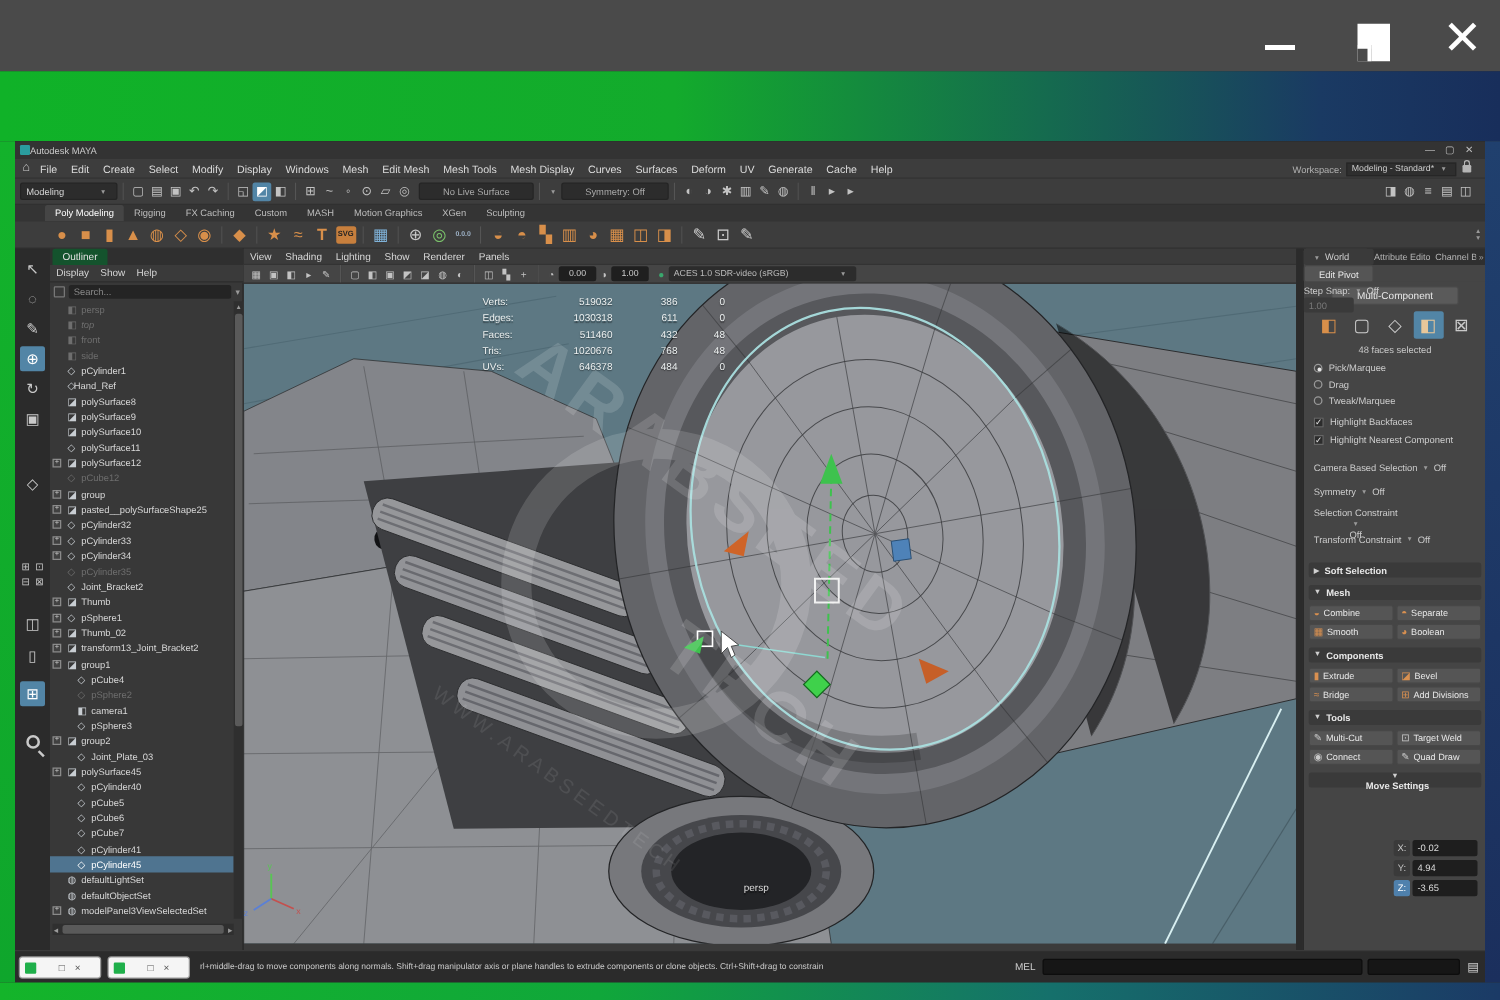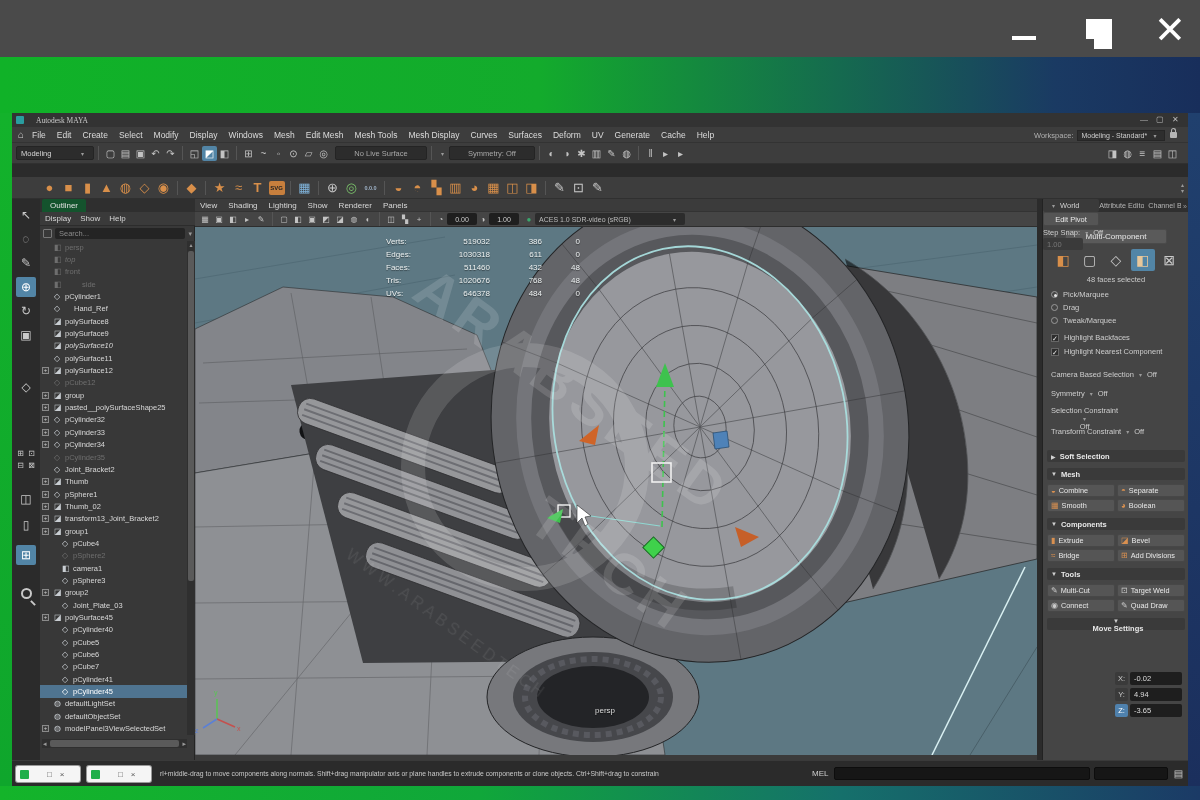--- a/index.html
+++ b/index.html
@@ -21,21 +21,21 @@
   .url-text{color:#2e2e2e;font-size:23px;letter-spacing:.3px;white-space:nowrap;}
   .nav-refresh{left:992px;top:64px;color:#fff;font-size:34px;}
   .burger{left:1068px;width:28px;height:4px;background:#fff;border-radius:2px;}
   .nav-star{left:1128px;top:66px;color:#fff;font-size:40px;font-weight:bold;}
   #left-border{left:0;top:113px;width:12px;height:673px;background:linear-gradient(180deg,#13b22b,#0fa62c);}
   #right-border{left:1188px;top:113px;width:12px;height:673px;background:linear-gradient(180deg,#20406e,#1b2f5d);}
   #bottom-bar{left:0;top:786px;width:1200px;height:14px;background:linear-gradient(90deg,#14b42a,#10a73a 40%,#15706b 70%,#1b3a66 100%);}
   
   #maya{left:12px;top:113px;width:1176px;height:673px;background:#2b2b2b;overflow:hidden;}
   #m-titlebar{left:0;top:0;width:1176px;height:14px;background:#333;}
-  #m-title{left:24px;top:3px;font-size:7.5px;color:#c9c9c9;font-family:Liberation Serif, serif;}
+  #m-title{left:12px;top:3px;font-size:7.5px;color:#c9c9c9;}
   .m-appicon{left:4px;top:3px;width:8px;height:8px;background:#2a9d9f;border-radius:1px;}
   .m-ctl{top:2px;color:#bbb;font-size:8px;}
   #m-menubar{left:0;top:14px;width:1176px;height:16px;background:#3d3d3d;display:flex;align-items:center;border-bottom:1px solid #333;}
   .home-i{color:#cfcfcf;font-size:10px;margin:0 8px 0 6px;}
   .m-menu{color:#dcdcdc;font-size:8.5px;margin-right:11px;white-space:nowrap;}
   #workspace-wrap{left:1022px;top:15px;height:14px;display:flex;align-items:center;}
   #workspace-label{color:#b0b0b0;font-size:7.5px;margin-right:4px;}
   #workspace-box{width:88px;height:11px;background:#2e2e2e;border:1px solid #262626;color:#cfcfcf;font-size:7px;display:flex;align-items:center;padding:0 3px;justify-content:space-between;}
   .lock{width:7px;height:6px;background:#b5b5b5;border-radius:1px;position:relative;margin-left:5px;}
   .lock:before{content:"";position:absolute;left:1px;top:-4px;width:3px;height:4px;border:1.5px solid #b5b5b5;border-bottom:none;border-radius:3px 3px 0 0;}
@@ -251,20 +251,30 @@
         <div class="icon">▸</div>
         <div class="icon">▸</div>
         <div style="flex: 1 1 0%;"></div>
         <div class="icon">◨</div>
         <div class="icon">◍</div>
         <div class="icon">≡</div>
         <div class="icon">▤</div>
         <div class="icon" style="margin-right: 8px;">◫</div>
       </div>
 
+    <div class="abs" id="m-shelftabs">
+        <div class="shelf-tab active">Poly Modeling</div>
+        <div class="shelf-tab">Rigging</div>
+        <div class="shelf-tab">FX Caching</div>
+        <div class="shelf-tab">Custom</div>
+        <div class="shelf-tab">MASH</div>
+        <div class="shelf-tab">Motion Graphics</div>
+        <div class="shelf-tab">XGen</div>
+        <div class="shelf-tab">Sculpting</div>
+      </div>
     <div class="abs" id="m-shelf">
         <div class="shelf-ico ">●</div>
         <div class="shelf-ico ">■</div>
         <div class="shelf-ico ">▮</div>
         <div class="shelf-ico ">▲</div>
         <div class="shelf-ico ">◍</div>
         <div class="shelf-ico ">◇</div>
         <div class="shelf-ico ">◉</div>
         <div class="sep"></div>
         <div class="shelf-ico ">◆</div>
@@ -344,41 +354,41 @@
           <div class="o-row dim">
             <div class="o-ico" style="left: 14px;">◧</div>
             <div class="o-label" style="left: 25px; font-style: italic;">top</div>
           </div>
           <div class="o-row dim">
             <div class="o-ico" style="left: 14px;">◧</div>
             <div class="o-label" style="left: 25px;">front</div>
           </div>
           <div class="o-row dim">
             <div class="o-ico" style="left: 14px;">◧</div>
-            <div class="o-label" style="left: 25px; margin-left: 17px;">side</div>
+            <div class="o-label" style="left: 25px;">side</div>
           </div>
           <div class="o-row">
             <div class="o-ico" style="left: 14px;">◇</div>
             <div class="o-label" style="left: 25px;">pCylinder1</div>
           </div>
           <div class="o-row">
             <div class="o-ico" style="left: 14px;">◇</div>
-            <div class="o-label" style="left: 34px;">Hand_Ref</div>
+            <div class="o-label" style="left: 19px;">Hand_Ref</div>
           </div>
           <div class="o-row">
             <div class="o-ico" style="left: 14px;">◪</div>
             <div class="o-label" style="left: 25px;">polySurface8</div>
           </div>
           <div class="o-row">
             <div class="o-ico" style="left: 14px;">◪</div>
             <div class="o-label" style="left: 25px;">polySurface9</div>
           </div>
           <div class="o-row">
             <div class="o-ico" style="left: 14px;">◪</div>
-            <div class="o-label" style="left: 25px; font-style: italic;">polySurface10</div>
+            <div class="o-label" style="left: 25px;">polySurface10</div>
           </div>
           <div class="o-row">
             <div class="o-ico" style="left: 14px;">◇</div>
             <div class="o-label" style="left: 25px;">polySurface11</div>
           </div>
           <div class="o-row">
             <div class="o-exp">+</div>
             <div class="o-ico" style="left: 14px;">◪</div>
             <div class="o-label" style="left: 25px;">polySurface12</div>
           </div>

